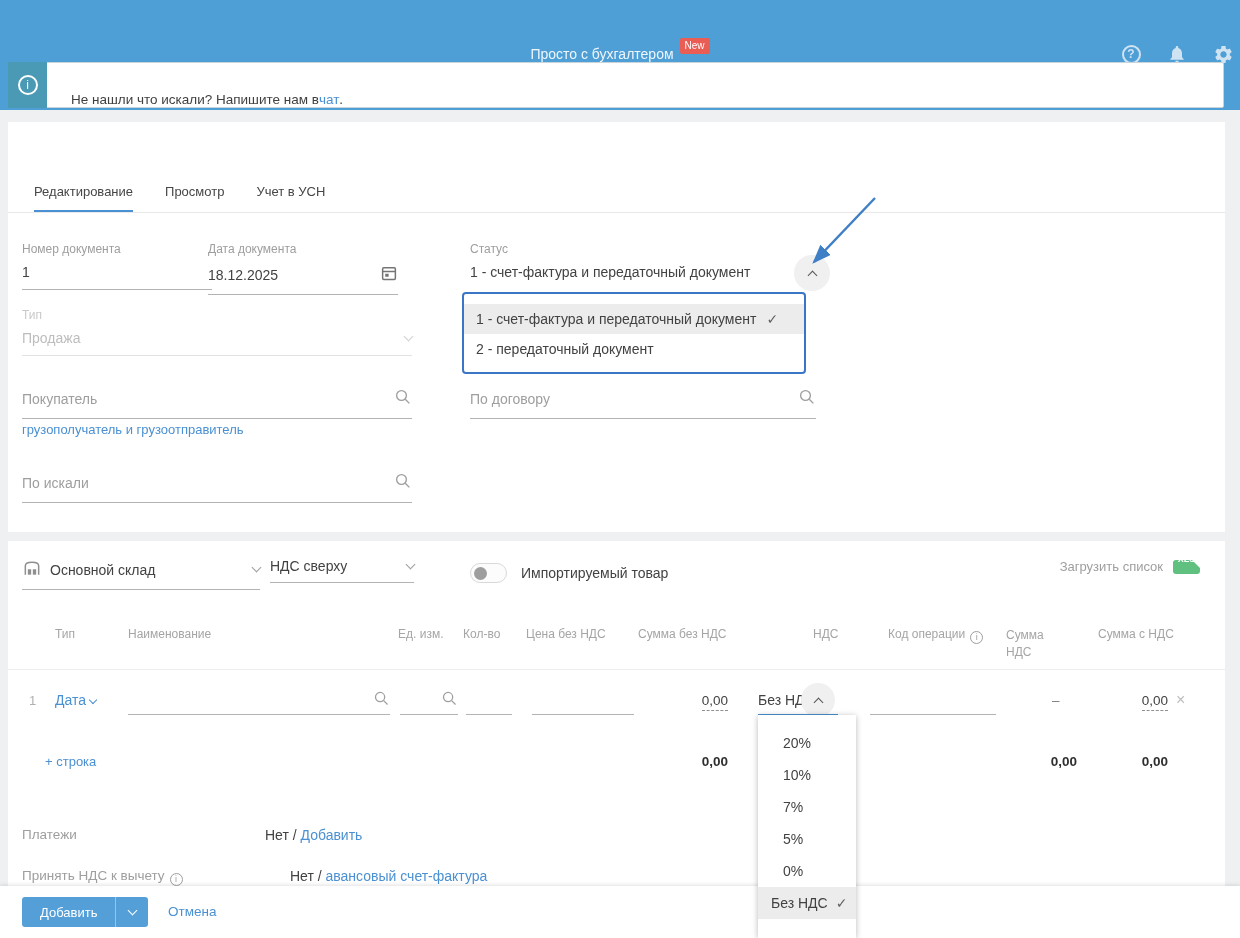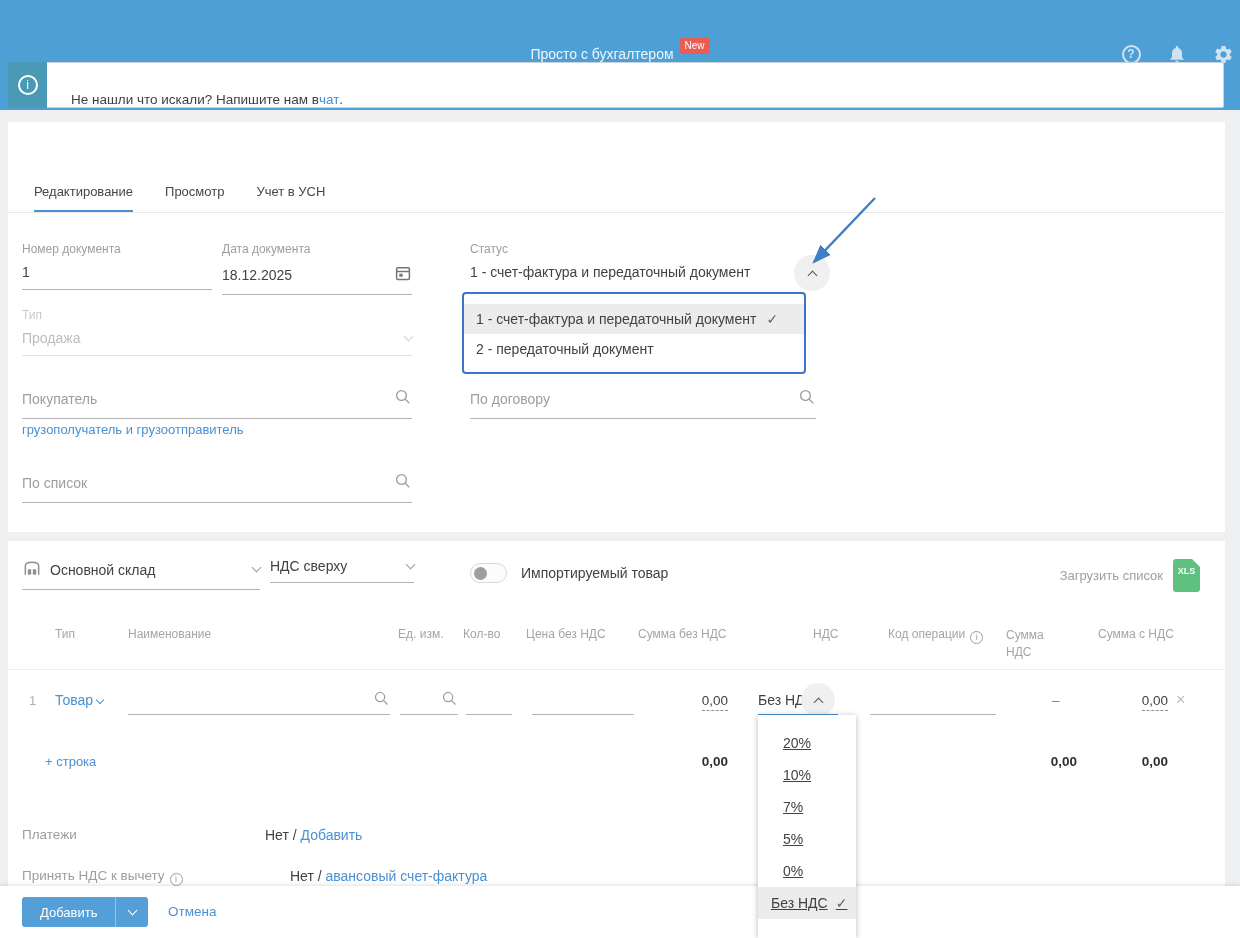--- a/index.html
+++ b/index.html
@@ -62,37 +62,37 @@
   .anno { position:absolute; left:798px; top:192px; z-index:40; pointer-events:none; }
 
   
   .uline-fld { position:absolute; display:flex; align-items:center; gap:8px; font-size:14px; color:#424242; border-bottom:1px solid #b3b3b3; padding-bottom:8px; cursor:pointer; }
   .uline-fld .grow { flex:1; }
   .toggle { width:37px; height:20px; border-radius:10px; background:#fcfcfc; border:1px solid #d9d9d9; position:relative; cursor:pointer; flex:none; }
   .toggle .knob { position:absolute; left:3px; top:2.5px; width:13px; height:13px; border-radius:50%; background:#9e9e9e; }
   .toggle-row { position:absolute; left:462px; top:22px; display:flex; align-items:center; gap:14px; font-size:14px; color:#424242; }
   .upload { position:absolute; right:25px; top:18px; display:flex; align-items:center; gap:10px; cursor:pointer;text-align:center; }
   .upload .ul-label { font-size:13px; color:#9e9e9e; }
-  .xls { position:relative; width:27px; height:33px; background:#5fc080; border-radius:3px; color:#fff; font-size:9px; font-weight:bold; display:flex; align-items:flex-end; justify-content:center; padding-bottom:16px; }
+  .xls { position:relative; width:27px; height:14px; background:#5fc080; border-radius:3px; color:#fff; font-size:9px; font-weight:bold; display:flex; align-items:flex-end; justify-content:center; padding-bottom:10px; }
   .xls::after { content:""; position:absolute; top:0; right:0; border-style:solid; border-width:0 8px 8px 0; border-color:#fff #fff transparent transparent; }
 
   
   .th { position:absolute; font-size:12px; color:#a5a5a5; }
   .info-s { display:inline-flex; width:13px; height:13px; border:1px solid #9e9e9e; border-radius:50%; color:#9e9e9e; font-size:9px; align-items:center; justify-content:center; margin-left:5px; vertical-align:-2px; cursor:pointer; }
   .hline { position:absolute; left:0; right:0; top:128px; height:1px; background:#ededed; }
   .uline { position:absolute; border-bottom:1px solid #b3b3b3; display:flex; align-items:flex-end; justify-content:flex-end; padding-bottom:3px; cursor:text; }
   .cellv { position:absolute; font-size:13.5px; color:#424242; }
   .dash { border-bottom:1px dashed #8f8f8f; padding-bottom:2px; }
   .bold-num { font-weight:bold; color:#2f2f2f; }
   .x-close { position:absolute; font-size:16px; color:#bdbdbd; cursor:pointer; line-height:1; }
   .blue-under { position:absolute; height:2px; background:#4a90d2; }
 
   
   .vat-menu { position:absolute; left:758px; top:715px; width:98px; height:223px; background:#fff; box-shadow:0 1px 6px rgba(0,0,0,0.28); z-index:30; padding-top:12px; overflow:hidden; }
-  .vat-item { height:32px; display:flex; align-items:center; padding-left:25px; font-size:14px; color:#424242; gap:8px; cursor:pointer;text-decoration:underline; }
+  .vat-item { height:32px; display:flex; align-items:center; padding-left:25px; font-size:14px; color:#424242; gap:8px; cursor:pointer; }
   .vat-item.sel { background:#ececec; padding-left:13px; }
 
   
   .footerbar { position:absolute; left:0; right:0; bottom:0; height:52px; background:#fff; box-shadow:0 -1px 4px rgba(0,0,0,0.12); z-index:20; }
   .save-btn { position:absolute; left:22px; top:11px; height:30px; display:flex; border-radius:3px; overflow:hidden; cursor:pointer; }
   .save-main { background:#549fd8; color:#fff; font-size:13px; display:flex; align-items:center; padding:0 18px; }
   .save-arrow { background:#549fd8; width:33px; display:flex; align-items:center; justify-content:center; border-left:1px solid rgba(255,255,255,0.4); }
   .cancel { position:absolute; left:168px; top:18px; font-size:13.5px; }
 
   .srch { flex:none; }
@@ -144,21 +144,21 @@
     </div>
     <div class="tabline"></div>
 
     <div class="fld" style="left:14px; top:120px; width:190px;">
       <span class="lb">Номер документа</span>
       <span class="vl">
           <span class="sp">1</span>
         </span>
     </div>
 
-    <div class="fld" style="left:214px; top:120px; width:190px;">
+    <div class="fld" style="left:200px; top:120px; width:190px;">
       <span class="lb">Дата документа</span>
       <span class="vl">
         <span class="sp">18.12.2025</span>
         <span>
           <svg width="18" height="18" viewBox="0 0 24 24">
               <rect x="3.5" y="5" width="17" height="15.5" rx="1.5" fill="none" stroke="#757575" stroke-width="2"></rect>
               <line x1="3.5" y1="10" x2="20.5" y2="10" stroke="#757575" stroke-width="2"></line>
               <rect x="7" y="13" width="4.5" height="4" fill="#757575"></rect>
             </svg>
         </span>
@@ -204,21 +204,21 @@
               <line x1="15" y1="15" x2="20.5" y2="20.5" stroke="#9e9e9e" stroke-width="1.8"></line>
             </svg>
         </span>
       </span>
     </div>
 
     <a class="lnk" style="position:absolute; left:14px; top:300px; font-size:13px;">грузополучатель и грузоотправитель</a>
 
     <div class="fld" style="left:14px; top:350px; width:390px;">
       <span class="vl">
-        <span class="sp ph">По список</span>
+        <span class="sp ph">По искали</span>
         <span class="srch">
           <svg width="18" height="18" viewBox="0 0 24 24">
               <circle cx="10" cy="10" r="6.5" fill="none" stroke="#9e9e9e" stroke-width="1.8"></circle>
               <line x1="15" y1="15" x2="20.5" y2="20.5" stroke="#9e9e9e" stroke-width="1.8"></line>
             </svg>
         </span>
       </span>
     </div>
   </div>
 
@@ -281,21 +281,21 @@
     <span class="th" style="left:805px; top:86px;">НДС</span>
     <span class="th" style="left:880px; top:86px;">
       <span>Код операции</span><span class="info-s">i</span>
     </span>
     <span class="th" style="left:998px; top:86px; width:48px; line-height:17px;">Сумма НДС</span>
     <span class="th" style="left:1090px; top:86px;">Сумма с НДС</span>
     <div class="hline"></div>
 
     <span class="cellv" style="left:21px; top:152px; color:#b0b0b0; font-size:13px;">1</span>
     <span class="cellv" style="left:47px; top:151px; color:#4a90d2; font-size:14px; cursor:pointer;">
-      <span>Товар</span>&nbsp;<span class="chv down blue" style="width:6px;height:6px;display:inline-block;vertical-align:2px;"></span>
+      <span>Дата</span>&nbsp;<span class="chv down blue" style="width:6px;height:6px;display:inline-block;vertical-align:2px;"></span>
     </span>
 
     <div class="uline" style="left:120px; top:144px; width:262px; height:30px;">
       <span>
         <svg width="17" height="17" viewBox="0 0 24 24">
             <circle cx="10" cy="10" r="6.5" fill="none" stroke="#9e9e9e" stroke-width="1.8"></circle>
             <line x1="15" y1="15" x2="20.5" y2="20.5" stroke="#9e9e9e" stroke-width="1.8"></line>
           </svg>
       </span>
     </div>

